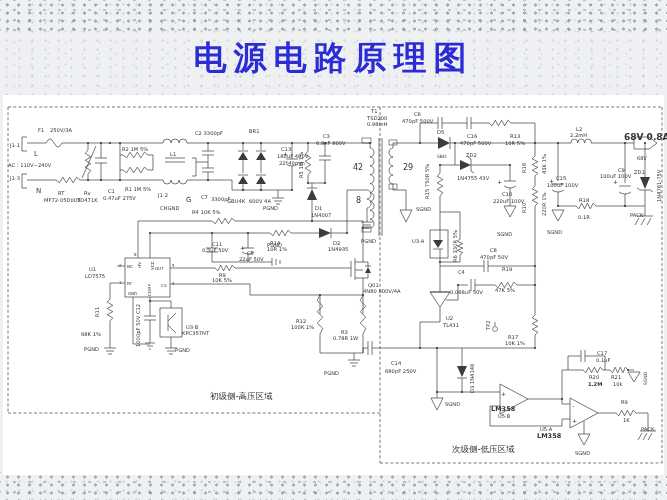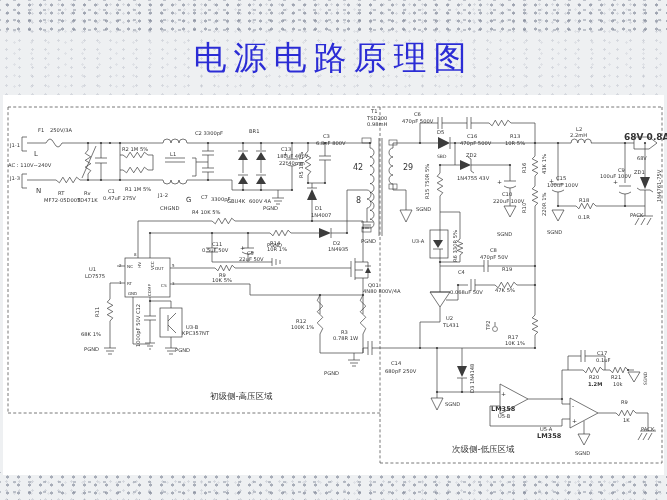--- a/index.html
+++ b/index.html
@@ -16,21 +16,21 @@
   .speckle{position:absolute;left:0;width:667px;pointer-events:none;
     background-image:
       radial-gradient(circle, rgba(110,118,136,.55) 1.4px, transparent 1.7px),
       radial-gradient(circle, rgba(130,138,154,.45) 1.2px, transparent 1.5px);
     background-size:11px 8px, 15px 10px;
     background-position:2px 1px, 7px 5px;}
   .speckle-top{top:0;height:34px;}
   .speckle-bottom{bottom:0;height:28px;}
   .slide-title{
     position:absolute;top:36px;left:0;width:667px;text-align:center;
-    font-size:33px;font-weight:normal;letter-spacing:7px;
+    font-size:33px;font-weight:bold;letter-spacing:7px;
     color:var(--title-blue,#2b2cd5);
   }
   .panel{position:absolute;left:3px;top:95px;width:661px;height:380px;background:var(--panel,#ffffff);}
   svg.schematic{position:absolute;left:0;top:0;}
   svg .wire{fill:none;stroke:var(--line,#3c3c3c);stroke-width:0.7;}
   svg .thin{fill:none;stroke:var(--line,#3c3c3c);stroke-width:0.6;}
   svg .fill{fill:var(--line,#3c3c3c);stroke:none;}
   svg .boxd{fill:none;stroke:#555;stroke-width:0.8;stroke-dasharray:3 2.2;}
   svg text{font-family:"DejaVu Sans",sans-serif;fill:#333;}
 </style>

